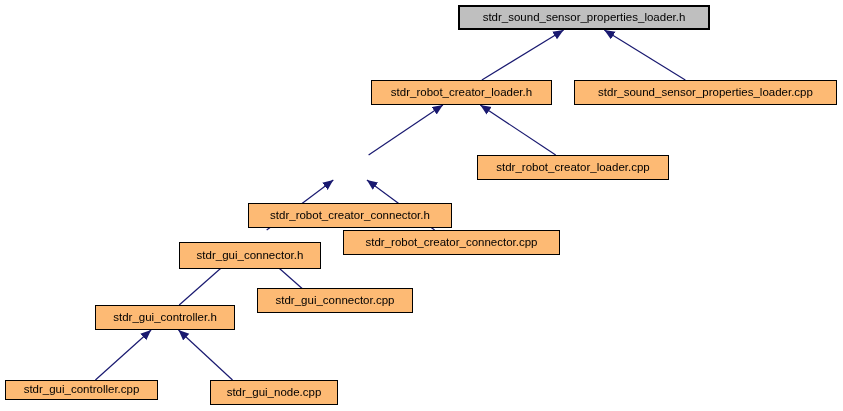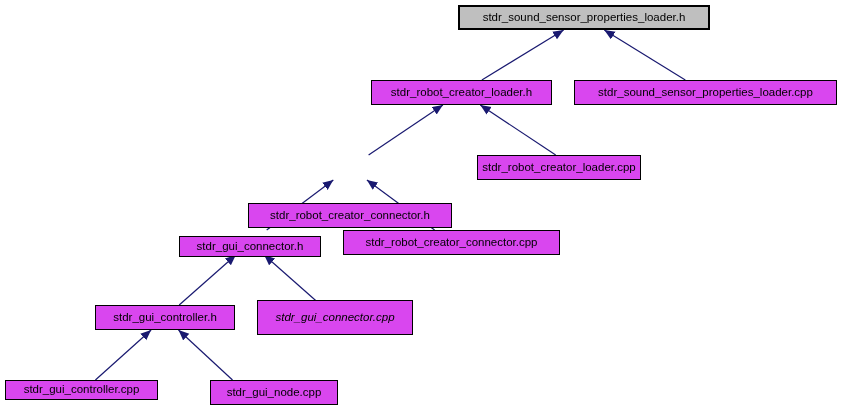--- a/index.html
+++ b/index.html
@@ -19,21 +19,21 @@
     position: absolute;
     left: 0;
     top: 0;
     width: 843px;
     height: 411px;
     pointer-events: none;
   }
   .graph-node {
     position: absolute;
     box-sizing: border-box;
-    background: #d946ef;
+    background: #fdba74;
     border: 1px solid #000000;
     display: flex;
     align-items: center;
     justify-content: center;
     font-size: 11.5px;
     line-height: 1;
     color: #000000;
     white-space: nowrap;
     cursor: pointer;
   }
@@ -72,33 +72,33 @@
       </div>
       <div class="graph-node" style="left: 371px; top: 80px; width: 181px; height: 25px;">
         <span>stdr_robot_creator_loader.h</span>
       </div>
       <div class="graph-node" style="left: 574px; top: 80px; width: 263px; height: 25px;">
         <span>stdr_sound_sensor_properties_loader.cpp</span>
       </div>
       <div class="graph-node" style="left: 248px; top: 155px; width: 204px; height: 25px; margin-top: 48px;">
         <span>stdr_robot_creator_connector.h</span>
       </div>
-      <div class="graph-node" style="left: 477px; top: 155px; width: 164px; height: 25px;">
+      <div class="graph-node" style="left: 477px; top: 155px; width: 192px; height: 25px;">
         <span>stdr_robot_creator_loader.cpp</span>
       </div>
-      <div class="graph-node" style="left: 179px; top: 236px; width: 142px; height: 21px;">
+      <div class="graph-node" style="left: 179px; top: 242px; width: 142px; height: 27px;">
         <span>stdr_gui_connector.h</span>
       </div>
       <div class="graph-node" style="left: 343px; top: 230px; width: 217px; height: 25px;">
         <span>stdr_robot_creator_connector.cpp</span>
       </div>
       <div class="graph-node" style="left: 95px; top: 305px; width: 140px; height: 25px;">
         <span>stdr_gui_controller.h</span>
       </div>
-      <div class="graph-node" style="left: 257px; top: 300px; width: 156px; height: 35px; font-style: italic;">
+      <div class="graph-node" style="left: 257px; top: 288px; width: 156px; height: 25px;">
         <span>stdr_gui_connector.cpp</span>
       </div>
       <div class="graph-node" style="left: 5px; top: 380px; width: 153px; height: 20px;">
         <span>stdr_gui_controller.cpp</span>
       </div>
       <div class="graph-node" style="left: 182px; top: 380px; width: 128px; height: 25px; margin-left: 28px;">
         <span>stdr_gui_node.cpp</span>
       </div>
     </div>
 </div>

